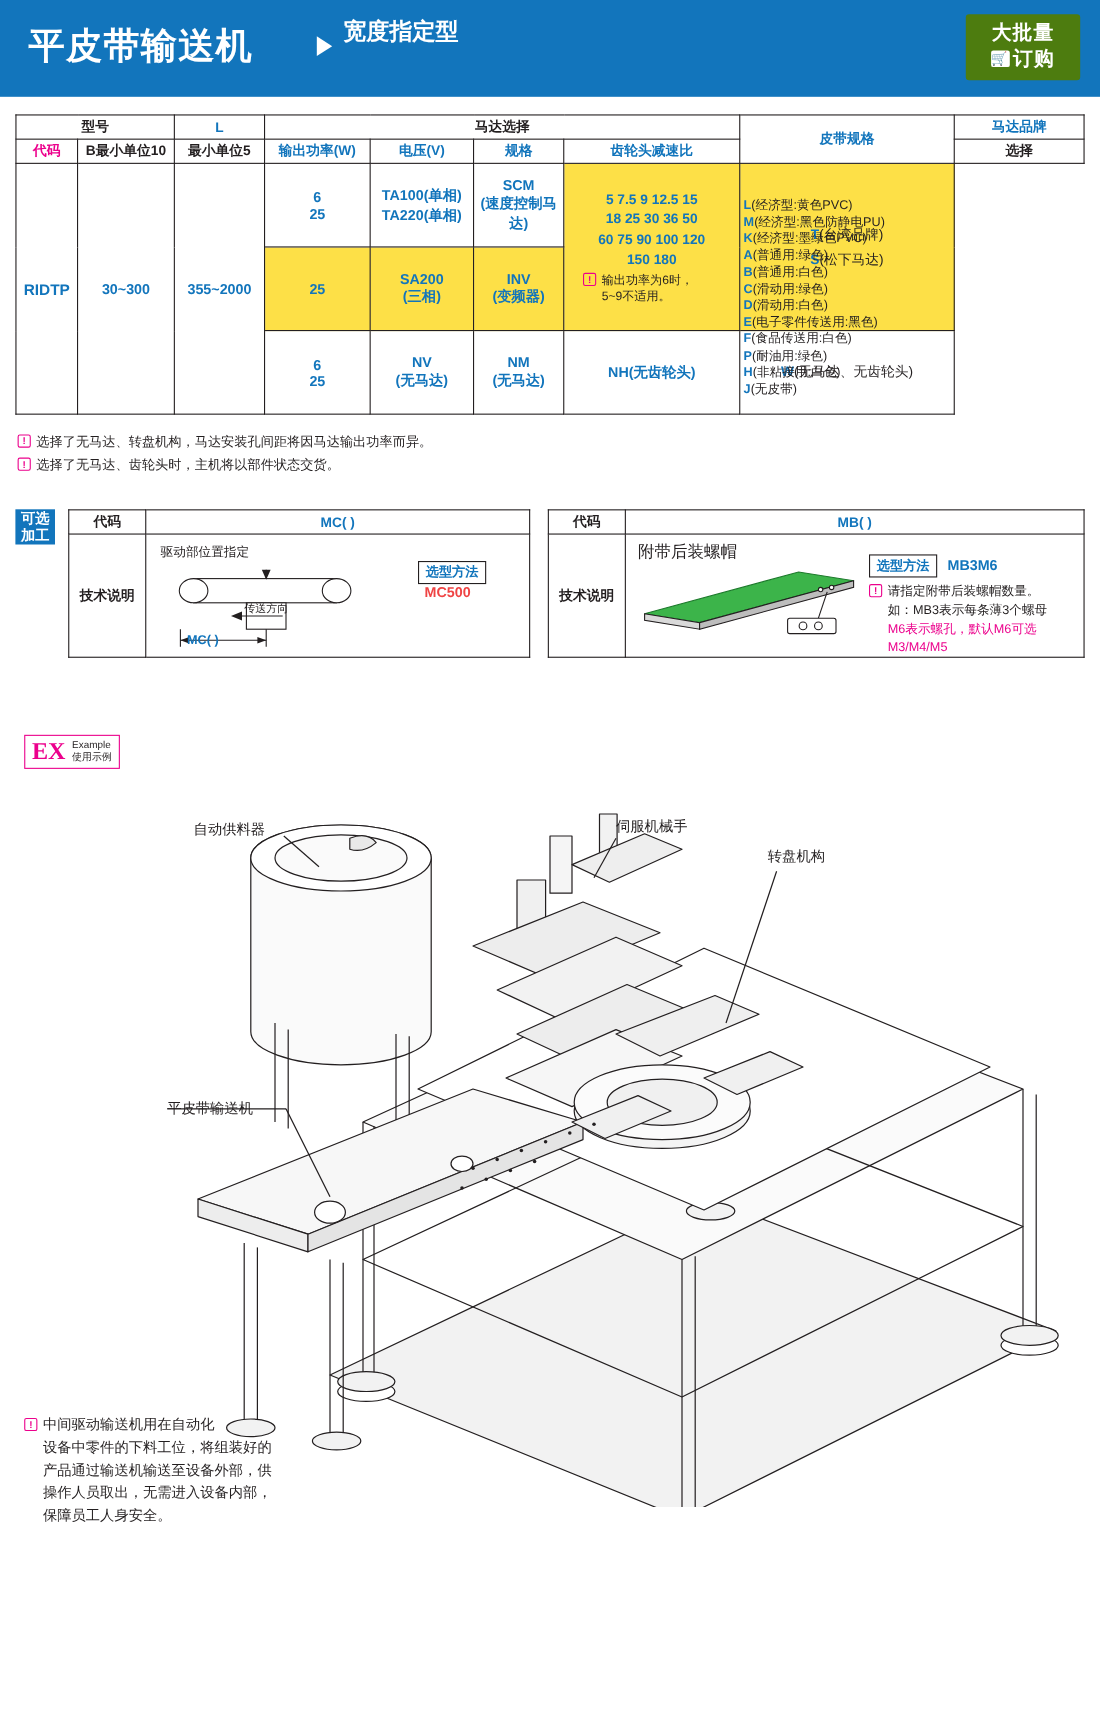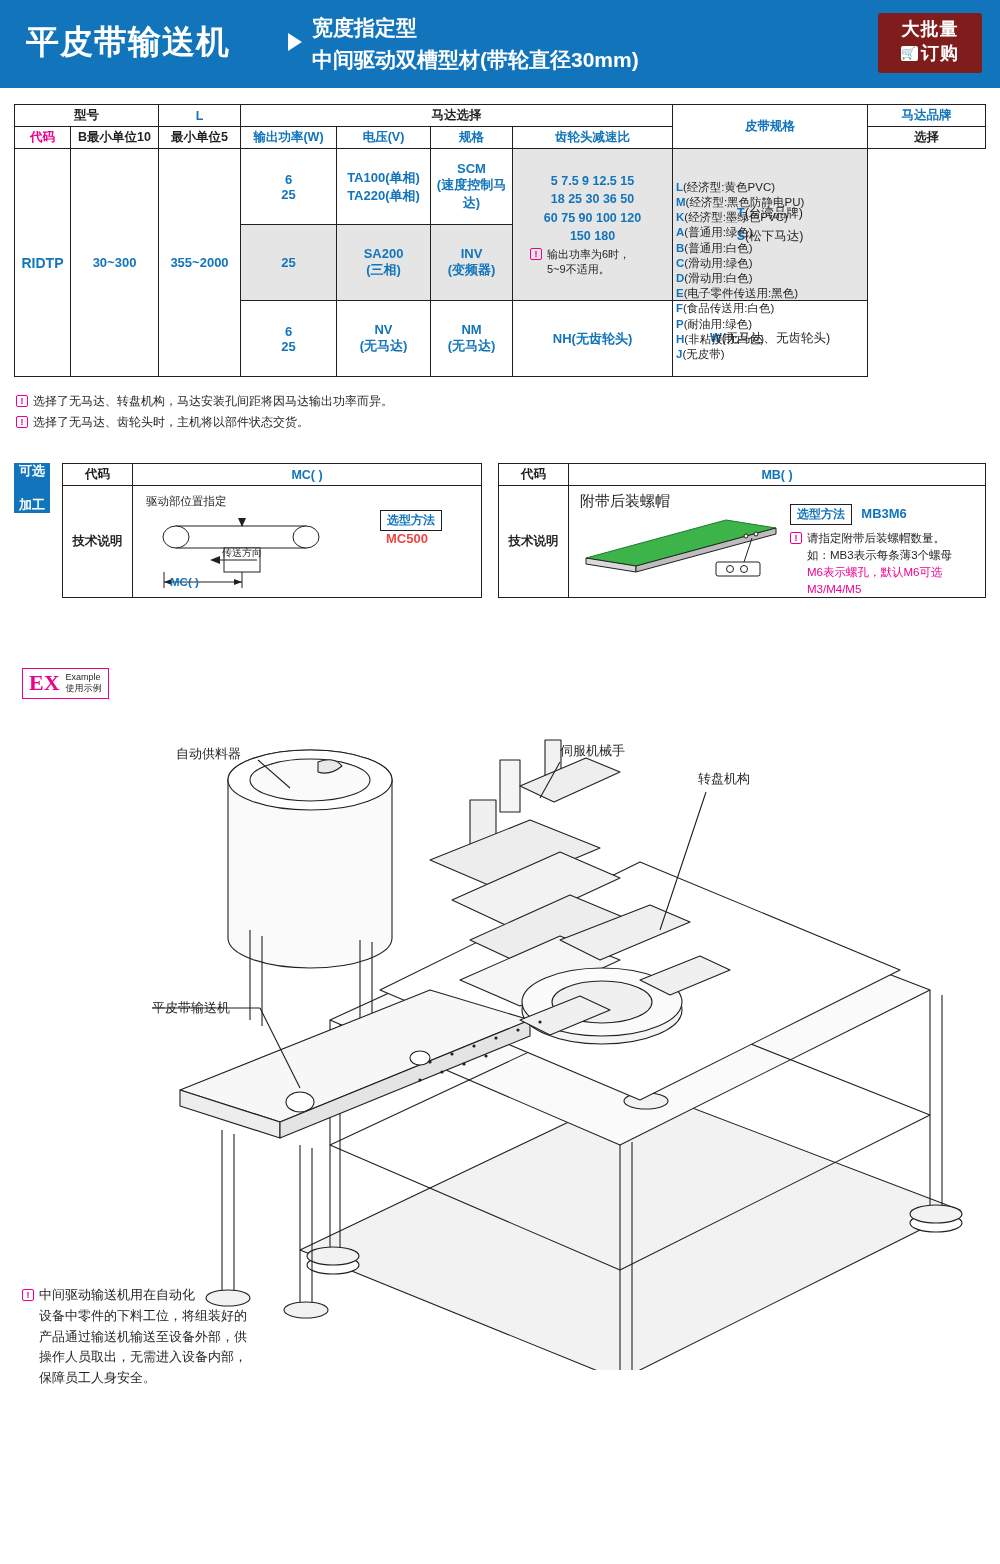--- a/index.html
+++ b/index.html
@@ -31,21 +31,21 @@
   .header .sub1 {
     position:absolute; left:312px; top:14px;
     font-size:21px; font-weight:bold;
   }
   .header .sub2 {
     position:absolute; left:312px; top:46px;
     font-size:21px; font-weight:bold;
   }
   .badge {
     position:absolute; right:18px; top:13px; width:104px; height:60px;
-    background:#7f1d1d; color:#fff; border-radius:3px;
+    background:#4d7c0f; color:#fff; border-radius:3px;
     text-align:center;
   }
   .badge .b1 { font-size:18px; font-weight:bold; margin-top:4px; letter-spacing:1px;}
   .badge .b2 { font-size:18px; font-weight:bold; letter-spacing:1px; display:flex; align-items:center; justify-content:center; gap:3px;}
   .badge .cart {
     display:inline-block; width:17px;height:15px;background:#fff;color:#ec008c;
     font-size:12px; font-weight:bold; line-height:15px; border-radius:2px;
   }
 
   
@@ -57,39 +57,39 @@
   .spec td, .spec th {
     border:1px solid #231f20;
     text-align:center; vertical-align:middle;
     padding:2px 3px;
   }
   .spec .hrow1 td { height:20px; font-weight:bold; font-size:12.5px;}
   .spec .hrow2 td { height:20px; font-weight:bold; font-size:12.5px;}
   .pink { color:#ec008c; font-weight:bold; }
   .blue { color:#1275bc; font-weight:bold; }
   .cell-body { height:76px; }
-  .beige { background:#e5e5e5; }
+  .beige { background:#fde047; }
   .code-cell { font-size:14px; font-weight:bold; color:#1275bc; }
   .val-blue { color:#1275bc; font-weight:bold; font-size:13px; }
   .gear-cell { line-height:1.45; font-weight:bold; color:#1275bc; font-size:12.5px;}
   .gear-note { color:#231f20; font-weight:normal; font-size:11px; text-align:left; padding-left:14px; margin-top:2px;}
   .brand-cell { line-height:1.8; font-size:12.5px;}
 
   .note-line { position:absolute; left:16px; font-size:12px; }
   .note-i {
     display:inline-block; width:12px;height:12px;border:1px solid #ec008c; color:#ec008c;
     font-size:9px; line-height:11px; text-align:center; border-radius:2px; margin-right:5px;
     vertical-align:1px; font-weight:bold;
   }
 
   
   .opt-tag {
-    position:absolute; left:14px; top:463px; width:36px;height:50px;
+    position:absolute; left:14px; top:463px; width:36px;height:32px;
     background:#1275bc; color:#fff; font-size:13px; font-weight:bold;
-    display:flex;flex-direction:column;align-items:center;justify-content:space-between;
+    display:flex;flex-direction:column;align-items:center;justify-content:flex-end;
     line-height:1.25;
   }
   .opt-table {
     position:absolute; border-collapse:collapse; font-size:12px;
   }
   .opt-table td { border:1px solid #231f20; vertical-align:middle; }
   .opt-head { height:22px; text-align:center; font-weight:bold; font-size:12.5px; }
   .opt-left { width:70px; text-align:center; font-weight:bold; font-size:12.5px;}
   .mc-body { height:112px; position:relative; }
   .sel-box {
@@ -113,21 +113,20 @@
   svg { display:block; }
   .draw { position:absolute; left:0; top:690px; width:1000px; height:680px; }
 </style>
 </head>
 <body>
 
 <div class="header">
   <div class="title-main">平皮带输送机</div>
   <div class="tri"></div>
   <div class="sub1">宽度指定型</div>
-  <div class="sub2">中间驱动双槽型材(带轮直径30mm)</div>
   <div class="badge">
     <div class="b1">大批量</div>
     <div class="b2">
       <span class="cart">🛒</span>
       <span>订购</span>
     </div>
   </div>
 </div>
 
 <table class="spec">

